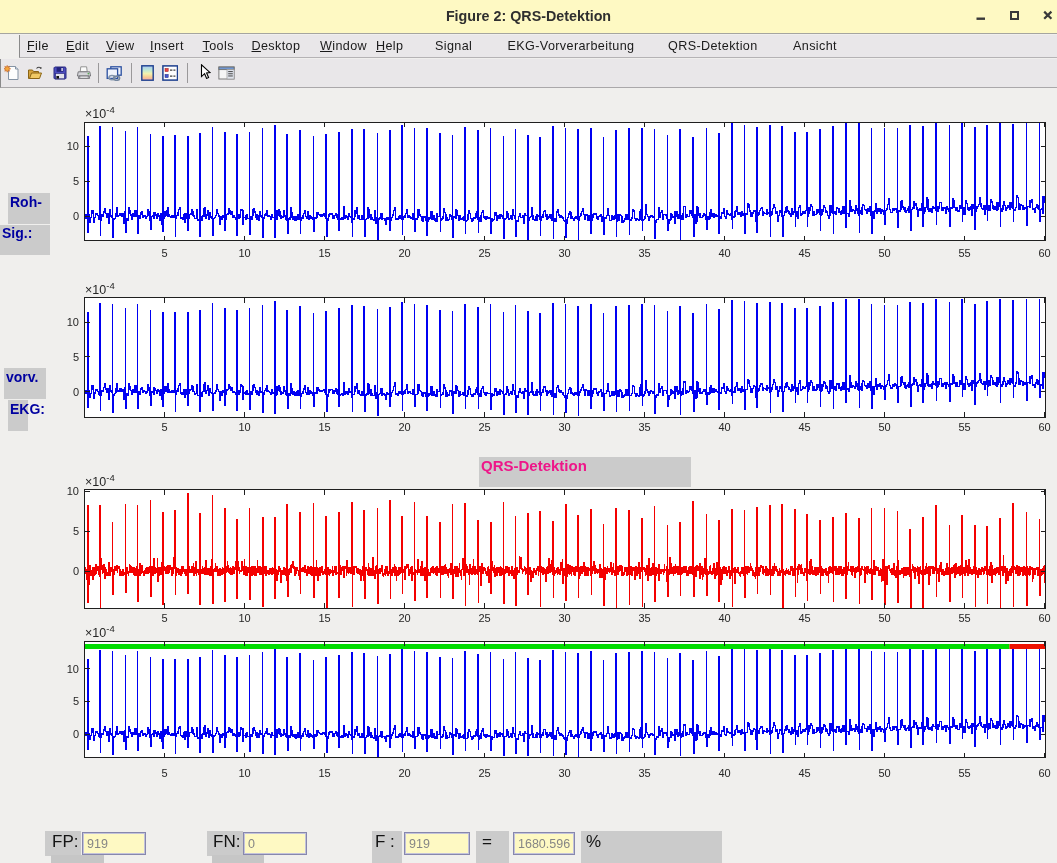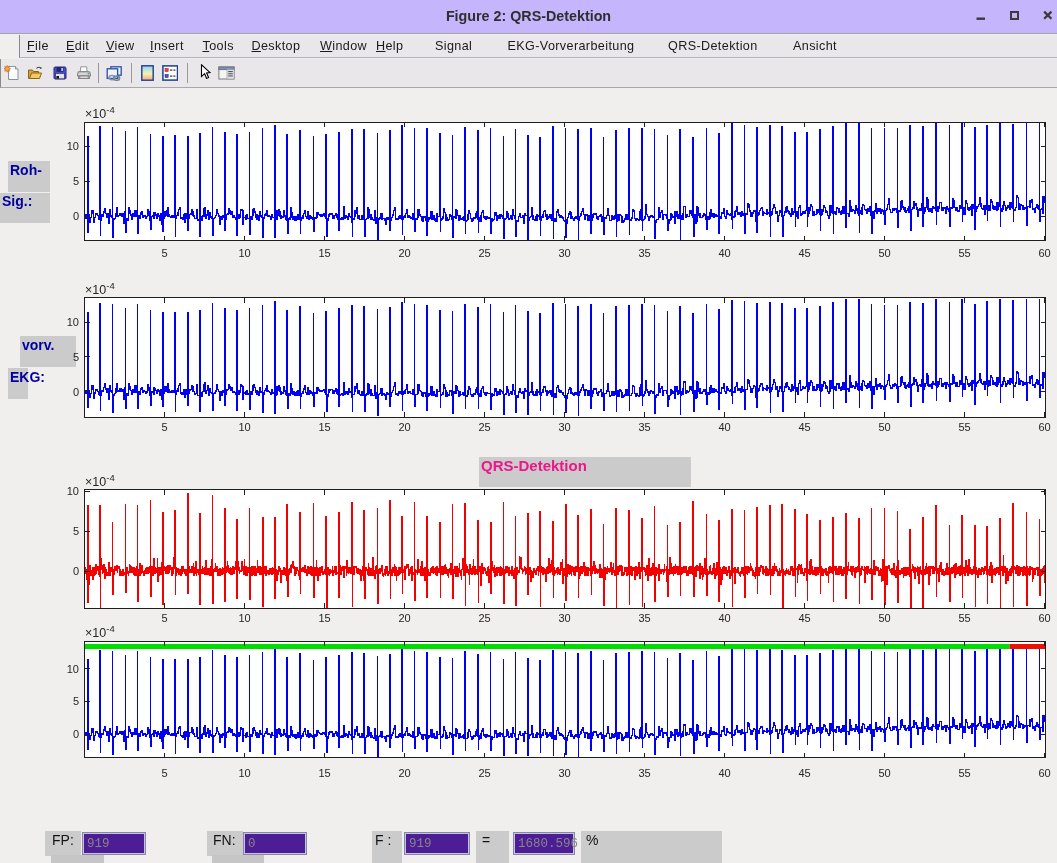--- a/index.html
+++ b/index.html
@@ -1,39 +1,39 @@
 <!DOCTYPE html>
 <html><head><meta charset="utf-8">
 <style>
 * { margin:0; padding:0; box-sizing:border-box; }
 html,body { width:1057px; height:863px; overflow:hidden; }
 body { position:relative; background:#f0efed; font-family:"Liberation Sans",sans-serif; }
-.titlebar { position:absolute; left:0; top:0; width:1057px; height:34px; background:#c4b5fd;
+.titlebar { position:absolute; left:0; top:0; width:1057px; height:34px; background:#fef9c3;
   border-bottom:1px solid #a5a5a0; }
 .title { position:absolute; top:8px; left:0; width:1057px; text-align:center;
   font-size:14.3px; font-weight:bold; color:#2f2f2f; }
 .menubar { position:absolute; left:0; top:35px; width:1057px; height:23px; background:#e9e7e9;
   border-bottom:1px solid #b5b3b5; border-left:1px solid #8a8a8a;margin-left:19px; }
 .mi { position:absolute; top:4px; font-size:12.6px; letter-spacing:0.38px; color:#1a1a1a; }
 .mn { text-decoration:underline; }
 .toolbar { position:absolute; left:0; top:59px; width:1057px; height:29px; background:#e9e7e9;
   border-bottom:1px solid #aaa8aa; border-left:1px solid #8a8a8a; }
 .ticon { position:absolute; }
 .tsep { position:absolute; top:4px; width:1px; height:20px; background:#9a989a; }
 .plot { position:absolute; left:0; }
 .tick { font-family:"Liberation Sans",sans-serif; font-size:11px; fill:#262626; }
 .exp { font-family:"Liberation Sans",sans-serif; font-size:12.5px; fill:#262626; }
 .lbox { position:absolute; background:#cbcbcb; color:#0000a0; font-weight:bold;
-  font-size:14px; padding:0.5px 0 0 2px; }
+  font-size:14px; padding:0.5px 0 0 2px;margin-top:32px; }
 .qrs-title { position:absolute; left:479px; top:457px; width:212px; height:30px; background:#cbcbcb;
   color:#ee1689; font-weight:bold; font-size:15px; padding:0 0 0 2px; }
 .gb { position:absolute; }
-.blab { position:absolute; font-size:14px; color:#141414; }
-.inp { position:absolute; background:#4c1d95; border:1px solid #8787ad;
-  box-shadow:inset 0 0 0 1px #c3c3da;font-family:Liberation Mono, monospace; }
+.blab { position:absolute; font-size:17px; color:#141414; }
+.inp { position:absolute; background:#fef9c3; border:1px solid #8787ad;
+  box-shadow:inset 0 0 0 1px #c3c3da; }
 .inp span { position:absolute; left:4px; top:3.5px; font-size:12.5px; color:#868686; }
 .winbtn { position:absolute; }
 </style></head>
 <body>
 <div class="titlebar">
   <div class="title">Figure 2: QRS-Detektion</div>
   <svg class="winbtn" style="left:974px;top:8px" width="82" height="14" viewBox="0 0 82 14">
     <rect x="2.5" y="9.5" width="8.5" height="2.4" fill="#3a3a3a"></rect>
     <rect x="37" y="4" width="7" height="7" fill="none" stroke="#3a3a3a" stroke-width="2"></rect>
     <path d="M70.2 3.6 L77.4 10.8 M77.4 3.6 L70.2 10.8" stroke="#3a3a3a" stroke-width="2.2"></path>
@@ -119,21 +119,21 @@
       <rect x="0.9" y="2" width="15.2" height="12" fill="#f5f5f5" stroke="#6f6f6f" stroke-width="0.9"></rect>
 <rect x="0.9" y="2" width="15.2" height="2.6" fill="#6f96d2" stroke="#6f6f6f" stroke-width="0.9"></rect>
 <rect x="9" y="4.6" width="7.1" height="9.4" fill="#dfe3ec" stroke="#9a9a9a" stroke-width="0.7"></rect>
 <rect x="10.2" y="6" width="4.6" height="1.1" fill="#555"></rect>
 <rect x="10.2" y="8.2" width="4.6" height="1.1" fill="#555"></rect>
 <rect x="10.2" y="10.4" width="4.6" height="1.1" fill="#555"></rect>
     </svg>
 </div>
 <div class="lbox" style="left:8px;top:161px;width:42px;height:31px">Roh-</div>
 <div class="lbox" style="left:0;top:192.5px;width:50px;height:30px">Sig.:</div>
-<div class="lbox" style="left:20px;top:336px;width:56px;height:31px">vorv.</div>
+<div class="lbox" style="left:4px;top:336px;width:42px;height:31px">vorv.</div>
 <div class="lbox" style="left:8px;top:368px;width:20px;height:31px">EKG:</div>
 <div class="qrs-title">QRS-Detektion</div>
 <svg class="plot" style="top:100px" width="1057" height="165" viewBox="0 100 1057 165">
 <rect x="84.5" y="122.0" width="961.0" height="118.5" fill="#ffffff"></rect>
 <path d="M84.5 215.7H85.3V214.8H86.1V218.0H86.9V216.6H87.5V136.5H87.9V232.3H88.3V219.2H88.9V215.1H89.7V222.0H90.5V217.8H91.3V213.8H92.1V210.3H92.9V211.8H93.7V222.5H94.5V217.5H95.3V214.7H96.1V213.9H96.9V214.5H97.7V215.8H98.5V219.0H99.3V219.8H100.0V127.1H100.4V235.4H100.8V219.9H101.4V215.1H102.2V216.1H103.0V215.5H103.8V211.9H104.6V208.3H105.4V213.5H106.2V217.3H107.0V216.8H107.8V213.5H108.6V223.6H109.4V210.0H110.2V216.2H111.0V215.2H111.8V217.3H112.3V128.1H112.7V237.2H113.1V218.9H113.7V219.6H114.5V218.4H115.3V216.8H116.1V213.5H116.9V208.1H117.7V216.3H118.5V215.6H119.3V213.8H120.1V213.5H120.9V215.7H121.7V216.0H122.5V214.0H123.3V223.6H124.1V215.5H124.9V212.0H125.2V132.0H125.6V232.8H126.0V219.7H126.6V218.3H127.4V219.9H128.2V213.4H129.0V207.7H129.8V210.8H130.6V215.1H131.4V218.9H132.2V214.3H133.0V214.0H133.8V216.5H134.6V210.4H135.4V216.5H136.2V210.6H137.0V210.5H137.4V128.0H137.7V233.4H138.2V218.8H138.8V215.9H139.6V218.7H140.4V213.0H141.2V214.2H142.0V212.1H142.8V217.1H143.6V215.3H144.4V215.9H145.2V216.2H146.0V218.2H146.8V216.8H147.6V209.6H148.4V215.1H149.2V211.7H150.0V220.0H150.2V134.3H150.5V229.7H151.0V219.9H151.6V216.6H152.4V216.0H153.2V218.4H154.0V212.5H154.8V212.7H155.6V215.1H156.4V218.4H157.2V216.2H158.0V213.8H158.8V215.5H159.6V220.3H160.4V213.7H161.2V218.4H162.0V224.1H162.7V136.5H163.1V231.4H163.5V218.3H164.1V216.1H164.9V211.4H165.7V215.7H166.5V210.9H167.3V207.9H168.1V216.6H168.9V214.4H169.7V216.6H170.5V217.3H171.3V215.9H172.1V215.5H172.9V217.3H173.7V215.4H174.5V217.2H174.9V136.0H175.2V236.2H175.7V218.7H176.3V215.5H177.1V215.8H177.9V213.0H178.7V209.6H179.5V208.0H180.3V217.9H181.1V217.3H181.9V218.5H182.7V219.1H183.5V214.6H184.3V222.1H185.1V214.0H185.9V218.5H186.7V216.8H187.6V136.2H187.9V229.9H188.4V218.0H189.0V218.2H189.8V214.6H190.6V214.1H191.4V209.7H192.2V211.4H193.0V215.5H193.8V215.9H194.6V218.6H195.4V218.4H196.2V209.2H197.0V212.0H197.8V220.2H198.6V220.1H199.4V216.5H199.7V134.1H200.1V235.9H200.5V220.4H201.1V220.5H201.9V216.7H202.7V215.9H203.5V208.9H204.3V207.5H205.1V216.0H205.9V218.1H206.7V215.0H207.5V210.4H208.3V219.8H209.1V215.2H209.9V212.7H210.7V216.9H211.5V218.3H212.4V127.4H212.7V235.1H213.2V219.6H213.8V218.2H214.6V217.4H215.4V215.6H216.2V209.2H217.0V211.7H217.8V213.6H218.6V216.0H219.4V224.6H220.2V217.3H221.0V216.4H221.8V219.6H222.6V215.2H223.4V217.2H224.2V219.3H224.5V132.3H224.9V229.9H225.3V219.3H225.9V218.7H226.7V214.6H227.5V214.0H228.3V208.7H229.1V210.8H229.9V213.2H230.7V214.7H231.5V211.8H232.3V217.0H233.1V216.1H233.9V216.1H234.7V217.2H235.5V219.0H236.3V217.2H236.7V134.2H237.1V235.0H237.5V218.7H238.1V214.6H238.9V218.6H239.7V217.1H240.5V209.5H241.3V209.8H242.1V210.8H242.9V224.3H243.7V217.4H244.5V217.6H245.3V219.2H246.1V215.8H246.9V214.8H247.7V218.6H248.5V218.5H249.3V132.4H249.7V234.4H250.1V219.9H250.7V216.5H251.5V219.0H252.3V214.9H253.1V209.8H253.9V209.1H254.7V212.1H255.5V217.1H256.3V215.0H257.1V219.4H257.9V216.0H258.7V220.0H259.5V212.0H260.3V216.8H261.1V216.0H261.9V216.9H262.5V129.1H262.8V237.2H263.3V218.8H263.9V217.6H264.7V215.1H265.5V213.6H266.3V210.4H267.1V215.4H267.9V216.2H268.7V216.0H269.5V216.8H270.3V219.3H271.1V217.4H271.9V214.6H272.7V217.6H273.5V217.4H274.3V214.3H274.7V125.5H275.1V237.7H275.5V219.7H276.1V219.1H276.9V210.9H277.7V215.1H278.5V210.1H279.3V211.6H280.1V216.0H280.9V218.8H281.7V217.1H282.5V217.6H283.3V211.0H284.1V215.5H284.9V216.1H285.7V219.0H286.5V220.0H287.1V134.4H287.4V233.2H287.9V220.0H288.5V218.2H289.3V219.6H290.1V217.8H290.9V207.7H291.7V212.7H292.5V218.9H293.3V216.5H294.1V216.7H294.9V219.9H295.7V220.1H296.5V216.4H297.3V214.7H298.1V219.4H298.9V217.7H299.7V217.7H300.0V130.6H300.3V233.3H300.8V220.8H301.4V217.7H302.2V216.1H303.0V218.2H303.8V213.5H304.6V210.2H305.4V216.7H306.2V218.7H307.0V216.7H307.8V211.9H308.6V219.3H309.4V215.2H310.2V216.7H311.0V218.1H311.8V217.3H312.6V219.5H313.3V137.1H313.6V231.2H314.1V219.9H314.7V217.2H315.5V218.2H316.3V217.7H317.1V212.3H317.9V213.5H318.7V214.5H319.5V215.6H320.3V215.1H321.1V216.0H321.9V216.0H322.7V214.9H323.5V214.1H324.3V216.6H325.1V216.5H325.9V218.8H326.1V134.9H326.4V235.9H326.9V219.0H327.5V220.5H328.3V216.7H329.1V214.5H329.9V214.0H330.7V213.7H331.5V213.9H332.3V217.7H333.1V218.3H333.9V215.3H334.7V215.6H335.5V213.5H336.3V214.2H337.1V217.6H337.9V219.0H338.7V132.6H339.0V230.6H339.5V219.5H340.1V219.1H340.9V219.4H341.7V217.7H342.5V219.7H343.3V206.7H344.1V218.7H344.9V218.2H345.7V215.8H346.5V217.6H347.3V219.3H348.1V216.3H348.9V213.5H349.7V216.4H350.5V217.1H351.3V221.9H352.0V129.3H352.3V236.2H352.8V218.9H353.4V219.4H354.2V216.1H355.0V210.9H355.8V213.0H356.6V207.7H357.4V217.9H358.2V216.8H359.0V215.3H359.8V219.3H360.6V219.8H361.4V216.1H362.2V219.8H363.0V216.8H363.8V217.4H364.1V129.7H364.5V236.3H364.9V220.7H365.5V219.5H366.3V218.2H367.1V218.8H367.9V207.7H368.7V209.4H369.5V217.7H370.3V214.4H371.1V219.8H371.9V217.7H372.7V219.8H373.5V220.3H374.3V210.4H375.1V220.0H375.9V223.3H376.7V217.5H377.3V133.4H377.7V239.6H378.1V220.0H378.7V218.9H379.5V218.1H380.3V214.9H381.1V213.5H381.9V219.7H382.7V218.5H383.5V218.6H384.3V218.7H385.1V220.3H385.9V224.3H386.7V217.5H387.5V219.0H388.3V217.7H389.1V218.6H389.8V130.9H390.1V230.6H390.6V220.7H391.2V217.3H392.0V217.2H392.8V214.9H393.6V210.7H394.4V207.5H395.2V218.9H396.0V219.2H396.8V218.6H397.6V219.8H398.4V216.5H399.2V218.2H400.0V215.8H400.8V218.3H401.6V219.1H402.0V126.0H402.4V234.7H402.8V219.1H403.4V216.4H404.2V217.8H405.0V215.2H405.8V213.6H406.6V209.5H407.4V217.6H408.2V217.1H409.0V215.9H409.8V216.6H410.6V218.1H411.4V218.0H412.2V219.2H413.0V213.9H413.8V216.3H414.3V128.4H414.6V231.0H415.1V221.1H415.7V218.8H416.5V218.9H417.3V217.8H418.1V209.2H418.9V213.6H419.7V214.9H420.5V216.2H421.3V220.4H422.1V216.9H422.9V221.3H423.7V217.8H424.5V216.8H425.3V218.9H426.1V220.7H426.7V129.1H427.1V235.0H427.5V221.1H428.1V217.7H428.9V219.5H429.7V218.5H430.5V211.5H431.3V211.4H432.1V219.7H432.9V219.0H433.7V216.1H434.5V220.2H435.3V218.8H436.1V220.9H436.9V213.8H437.7V216.3H438.5V216.2H439.3V212.9H439.9V134.1H440.2V231.8H440.7V219.9H441.3V219.1H442.1V218.8H442.9V216.8H443.7V208.6H444.5V212.5H445.3V215.0H446.1V220.6H446.9V217.3H447.7V220.0H448.5V219.5H449.3V214.8H450.1V215.3H450.9V216.1H451.7V219.8H452.2V135.4H452.5V237.6H453.0V221.1H453.6V216.3H454.4V217.5H455.2V218.0H456.0V209.9H456.8V210.9H457.6V215.2H458.4V220.8H459.2V219.4H460.0V216.1H460.8V218.9H461.6V219.1H462.4V217.6H463.2V220.2H464.0V217.1H464.8V217.2H465.0V127.7H465.3V233.0H465.8V221.0H466.4V220.5H467.2V219.4H468.0V214.8H468.8V210.8H469.6V213.4H470.4V218.8H471.2V219.0H472.0V221.3H472.8V220.5H473.6V217.8H474.4V218.7H475.2V214.0H476.0V217.0H476.8V211.7H477.6V218.9H477.9V130.7H478.2V232.5H478.7V221.4H479.3V218.0H480.1V221.1H480.9V215.6H481.7V212.7H482.5V210.7H483.3V216.8H484.1V216.9H484.9V218.5H485.7V219.5H486.5V217.0H487.3V217.7H488.1V218.2H488.9V217.7H489.7V218.3H490.5V128.6H490.8V233.7H491.3V221.3H491.9V218.7H492.7V220.0H493.5V219.7H494.3V215.7H495.1V212.6H495.9V215.3H496.7V220.0H497.5V216.1H498.3V215.8H499.1V218.5H499.9V214.3H500.7V215.1H501.5V215.9H502.3V216.2H503.1V218.0H503.2V136.2H503.6V238.7H504.0V221.1H504.6V218.9H505.4V218.4H506.2V217.1H507.0V211.2H507.8V213.8H508.6V219.5H509.4V218.3H510.2V215.9H511.0V218.0H511.8V219.3H512.6V209.6H513.4V215.2H514.2V218.4H515.0V216.2H515.4V129.5H515.7V236.7H516.2V221.7H516.8V220.6H517.6V221.6H518.4V216.4H519.2V214.7H520.0V213.5H520.8V217.3H521.6V217.8H522.4V215.9H523.2V217.6H524.0V223.3H524.8V213.5H525.6V215.7H526.4V215.3H527.2V219.9H527.6V135.2H527.9V239.1H528.4V220.3H529.0V217.4H529.8V217.2H530.6V216.6H531.4V207.5H532.2V215.9H533.0V219.3H533.8V219.6H534.6V220.0H535.4V216.4H536.2V219.9H537.0V214.5H537.8V216.7H538.6V216.0H539.4V219.3H539.9V137.3H540.2V235.2H540.7V220.0H541.3V216.9H542.1V217.2H542.9V214.6H543.7V211.4H544.5V210.9H545.3V216.2H546.1V214.8H546.9V219.7H547.7V218.3H548.5V216.3H549.3V217.2H550.1V215.0H550.9V218.6H551.7V220.7H552.5V218.3H552.8V126.8H553.2V238.7H553.6V221.4H554.2V218.3H555.0V219.3H555.8V221.8H556.6V211.9H557.4V209.7H558.2V214.4H559.0V215.4H559.8V217.1H560.6V215.5H561.4V216.9H562.2V217.4H563.0V218.7H563.8V220.3H564.6V221.7H565.5V128.6H565.8V237.5H566.3V220.1H566.9V223.2H567.7V217.8H568.5V214.1H569.3V212.1H570.1V212.7H570.9V218.2H571.7V216.8H572.5V218.5H573.3V220.2H574.1V218.4H574.9V217.3H575.7V217.1H576.5V218.4H577.3V219.8H578.0V130.0H578.3V239.6H578.8V219.9H579.4V216.5H580.2V215.2H581.0V213.8H581.8V211.8H582.6V209.0H583.4V214.6H584.2V219.5H585.0V216.7H585.8V214.4H586.6V214.9H587.4V220.2H588.2V215.5H589.0V216.3H589.8V220.3H590.6V217.9H590.8V128.2H591.1V233.5H591.6V220.6H592.2V217.5H593.0V215.0H593.8V213.5H594.6V214.3H595.4V213.6H596.2V216.7H597.0V217.9H597.8V219.6H598.6V216.4H599.4V215.8H600.2V215.9H601.0V214.4H601.8V221.1H602.6V217.0H603.4V137.4H603.8V234.7H604.2V219.4H604.8V218.1H605.6V218.0H606.4V215.5H607.2V208.6H608.0V211.6H608.8V215.8H609.6V220.6H610.4V220.2H611.2V215.7H612.0V219.8H612.8V216.2H613.6V219.7H614.4V216.0H615.2V218.7H615.9V130.7H616.3V236.4H616.7V221.3H617.3V220.2H618.1V214.7H618.9V220.6H619.7V214.5H620.5V215.6H621.3V217.1H622.1V222.4H622.9V220.3H623.7V221.0H624.5V218.7H625.3V219.4H626.1V214.4H626.9V218.1H627.7V219.6H628.5V217.9H629.0V129.1H629.4V234.6H629.8V219.9H630.4V220.4H631.2V217.8H632.0V217.9H632.8V210.0H633.6V211.1H634.4V218.2H635.2V218.7H636.0V220.5H636.8V218.6H637.6V219.7H638.4V220.6H639.2V211.6H640.0V219.6H640.8V209.4H641.6V220.4H642.0V128.4H642.3V229.9H642.8V220.8H643.4V219.6H644.2V218.4H645.0V216.3H645.8V204.8H646.6V214.4H647.4V216.8H648.2V219.9H649.0V216.2H649.8V217.6H650.6V215.6H651.4V216.0H652.2V217.6H653.0V216.7H653.8V216.4H654.4V129.3H654.7V238.1H655.2V220.6H655.8V222.1H656.6V219.2H657.4V219.8H658.2V207.8H659.0V212.4H659.8V217.2H660.6V212.7H661.4V210.6H662.2V219.5H663.0V217.6H663.8V214.8H664.6V214.7H665.4V215.1H666.2V217.9H667.0V214.6H667.2V135.5H667.5V230.6H668.0V220.0H668.6V223.5H669.4V219.9H670.2V219.3H671.0V213.8H671.8V214.8H672.6V217.8H673.4V216.5H674.2V223.1H675.0V211.3H675.8V215.9H676.6V211.3H677.4V218.4H678.2V217.9H679.0V214.8H679.9V130.1H680.3V239.3H680.7V219.4H681.3V215.7H682.1V218.9H682.9V213.5H683.7V206.4H684.5V206.5H685.3V217.4H686.1V214.7H686.9V215.1H687.7V216.6H688.5V216.2H689.3V213.8H690.1V210.8H690.9V213.6H691.7V215.2H692.5V217.4H693.1V137.5H693.5V236.5H693.9V217.5H694.5V214.7H695.3V223.1H696.1V221.8H696.9V206.4H697.7V207.5H698.5V215.7H699.3V213.4H700.1V217.5H700.9V217.4H701.7V217.4H702.5V216.1H703.3V214.1H704.1V214.2H704.9V215.6H705.7V219.2H706.2V128.4H706.5V229.2H707.0V218.4H707.6V216.9H708.4V219.2H709.2V217.9H710.0V212.5H710.8V209.7H711.6V216.4H712.4V213.6H713.2V216.9H714.0V213.4H714.8V215.9H715.6V214.3H716.4V216.0H717.2V216.7H718.0V216.3H718.6V133.3H719.0V233.8H719.4V217.0H720.0V217.0H720.8V218.0H721.6V212.4H722.4V213.0H723.2V208.3H724.0V212.7H724.8V216.4H725.6V218.0H726.4V210.6H727.2V213.4H728.0V214.5H728.8V214.7H729.6V215.5H730.4V214.1H731.2V219.6H731.9V123.8H732.3V228.1H732.7V216.3H733.3V217.0H734.1V216.7H734.9V212.1H735.7V211.1H736.5V206.6H737.3V212.9H738.1V214.7H738.9V213.5H739.7V212.8H740.5V216.7H741.3V211.5H742.1V215.6H742.9V215.1H743.7V214.1H744.2V125.6H744.5V233.8H745.0V217.8H745.6V214.1H746.4V214.1H747.2V207.5H748.0V204.0H748.8V204.9H749.6V210.9H750.4V216.5H751.2V216.8H752.0V212.8H752.8V213.3H753.6V210.5H754.4V210.9H755.2V215.0H756.0V221.8H756.8V127.4H757.1V232.1H757.6V215.8H758.2V214.8H759.0V212.6H759.8V210.4H760.6V208.5H761.4V207.8H762.2V211.9H763.0V215.1H763.8V212.9H764.6V213.3H765.4V213.6H766.2V214.5H767.0V209.9H767.8V213.3H768.6V212.5H769.4V216.7H769.8V126.1H770.2V236.7H770.6V215.5H771.2V214.0H772.0V212.0H772.8V208.8H773.6V204.4H774.4V207.2H775.2V213.4H776.0V212.1H776.8V211.5H777.6V220.9H778.4V215.6H779.2V210.9H780.0V212.5H780.8V211.5H781.6V216.2H782.1V126.7H782.5V235.9H782.9V216.6H783.5V215.7H784.3V211.4H785.1V212.0H785.9V208.1H786.7V207.0H787.5V211.0H788.3V211.6H789.1V213.8H789.9V214.0H790.7V215.9H791.5V209.0H792.3V214.8H793.1V212.7H793.9V211.6H794.8V132.4H795.2V226.7H795.6V216.2H796.2V212.1H797.0V214.0H797.8V218.7H798.6V207.8H799.4V205.2H800.2V214.4H801.0V215.3H801.8V214.0H802.6V211.3H803.4V213.2H804.2V212.9H805.0V211.7H805.8V210.8H806.6V210.5H806.9V132.6H807.3V226.6H807.7V216.2H808.3V213.6H809.1V207.4H809.9V210.0H810.7V204.6H811.5V206.6H812.3V213.1H813.1V215.0H813.9V211.2H814.7V214.6H815.5V214.4H816.3V213.5H817.1V209.3H817.9V212.0H818.7V211.0H819.5V214.6H819.9V130.1H820.2V230.7H820.7V215.6H821.3V214.7H822.1V209.5H822.9V211.2H823.7V205.8H824.5V207.3H825.3V210.2H826.1V212.7H826.9V211.4H827.7V215.7H828.5V218.0H829.3V215.8H830.1V205.3H830.9V209.5H831.7V212.4H832.5V213.1H832.9V126.6H833.3V233.3H833.7V213.2H834.3V213.6H835.1V211.6H835.9V214.4H836.7V207.8H837.5V208.7H838.3V208.2H839.1V212.7H839.9V211.8H840.7V214.4H841.5V210.6H842.3V213.3H843.1V206.7H843.9V208.8H844.7V213.5H845.5V215.8H845.7V123.2H846.1V227.2H846.5V213.3H847.1V213.6H847.9V213.5H848.7V216.3H849.5V200.3H850.3V206.6H851.1V211.7H851.9V210.5H852.7V210.0H853.5V210.8H854.3V213.0H855.1V210.8H855.9V206.1H856.7V208.3H857.5V213.4H858.3V214.9H859.0V123.2H859.3V232.4H859.8V213.8H860.4V210.8H861.2V214.4H862.0V207.7H862.8V205.0H863.6V205.8H864.4V209.8H865.2V210.5H866.0V209.9H866.8V213.0H867.6V208.2H868.4V211.3H869.2V211.1H870.0V206.5H870.8V215.1H871.4V128.2H871.8V233.3H872.2V214.4H872.8V211.5H873.6V218.6H874.4V211.0H875.2V207.3H876.0V203.5H876.8V213.5H877.6V209.0H878.4V211.0H879.2V210.8H880.0V208.5H880.8V212.9H881.6V210.0H882.4V210.9H883.2V212.5H884.0V214.1H884.4V128.9H884.8V223.9H885.2V212.3H885.8V210.5H886.6V208.9H887.4V204.8H888.2V202.4H889.0V198.7H889.8V209.6H890.6V212.3H891.4V212.6H892.2V208.7H893.0V210.4H893.8V210.7H894.6V208.2H895.4V209.3H896.2V212.5H897.0V208.6H897.2V128.9H897.6V227.0H898.0V213.2H898.6V211.1H899.4V210.9H900.2V209.3H901.0V201.6H901.8V201.0H902.6V207.0H903.4V209.0H904.2V207.5H905.0V211.4H905.8V212.4H906.6V210.3H907.4V208.8H908.2V212.0H909.0V206.9H909.8V210.8H910.1V125.9H910.4V230.7H910.9V212.3H911.5V209.4H912.3V207.7H913.1V208.5H913.9V202.0H914.7V205.3H915.5V204.1H916.3V207.2H917.1V209.6H917.9V215.9H918.7V210.2H919.5V209.1H920.3V210.3H921.1V209.4H921.9V203.6H922.7V127.1H923.1V226.8H923.5V213.4H924.1V211.2H924.9V207.8H925.7V207.7H926.5V198.1H927.3V200.0H928.1V209.6H928.9V211.3H929.7V209.0H930.5V211.1H931.3V212.5H932.1V208.3H932.9V206.4H933.7V208.1H934.5V208.3H935.3V210.1H935.9V123.2H936.2V224.8H936.7V211.6H937.3V211.0H938.1V206.3H938.9V208.3H939.7V202.6H940.5V202.6H941.3V208.3H942.1V210.6H942.9V207.7H943.7V208.5H944.5V207.5H945.3V212.9H946.1V207.5H946.9V206.8H947.7V208.9H948.5V211.2H949.2V126.0H949.5V226.4H950.0V212.2H950.6V207.7H951.4V208.6H952.2V207.7H953.0V198.6H953.8V200.8H954.6V207.3H955.4V210.4H956.2V207.5H957.0V210.1H957.8V210.9H958.6V211.1H959.4V205.3H960.2V208.6H961.0V208.5H961.9V123.2H962.2V221.0H962.7V211.7H963.3V208.1H964.1V214.3H964.9V208.0H965.7V200.5H966.5V203.6H967.3V209.0H968.1V207.8H968.9V210.3H969.7V209.4H970.5V207.0H971.3V215.3H972.1V204.7H972.9V208.1H973.7V207.6H974.5V209.2H974.8V127.8H975.1V229.3H975.6V210.9H976.2V207.0H977.0V208.1H977.8V206.4H978.6V204.6H979.4V197.6H980.2V206.8H981.0V203.7H981.8V208.2H982.6V209.0H983.4V205.8H984.2V205.9H985.0V214.1H985.8V205.8H986.6V209.1H986.9V125.5H987.3V220.2H987.7V210.8H988.3V208.2H989.1V205.2H989.9V210.3H990.7V199.8H991.5V201.9H992.3V205.4H993.1V208.6H993.9V209.0H994.7V206.9H995.5V209.5H996.3V210.5H997.1V202.4H997.9V209.3H998.7V206.8H999.5V205.6H999.9V123.2H1000.3V226.8H1000.7V210.0H1001.3V211.2H1002.1V209.1H1002.9V205.9H1003.7V201.9H1004.5V205.8H1005.3V210.4H1006.1V207.8H1006.9V208.5H1007.7V205.4H1008.5V207.8H1009.3V209.1H1010.1V202.8H1010.9V207.0H1011.7V205.1H1012.5V208.2H1012.8V124.4H1013.2V221.7H1013.6V209.6H1014.2V210.3H1015.0V209.8H1015.8V207.4H1016.6V196.0H1017.4V197.3H1018.2V203.3H1019.0V208.9H1019.8V209.1H1020.6V204.6H1021.4V205.8H1022.2V209.6H1023.0V205.9H1023.8V209.1H1024.6V207.4H1025.4V208.3H1026.2V123.2H1026.5V225.4H1027.0V211.0H1027.6V206.7H1028.4V206.7H1029.2V207.6H1030.0V200.9H1030.8V202.5H1031.6V199.6H1032.4V209.7H1033.2V209.1H1034.0V208.6H1034.8V212.1H1035.6V207.6H1036.4V204.2H1037.2V208.3H1038.0V205.5H1038.8V209.0H1039.3V123.2H1039.7V221.7H1040.1V210.0H1040.7V209.4H1041.5V208.9H1042.3V212.9H1043.1V196.6H1043.9V197.9H1044.7V202.7" fill="none" stroke="#0000f2" stroke-width="1.3" shape-rendering="crispEdges"></path>
 <rect x="84.5" y="122.0" width="961.0" height="118.5" fill="none" stroke="#1f1f1f" stroke-width="1" shape-rendering="crispEdges"></rect>
 <path d="M164.5,240.5v-5.0 M164.5,122.0v5.0 M244.5,240.5v-5.0 M244.5,122.0v5.0 M324.5,240.5v-5.0 M324.5,122.0v5.0 M404.5,240.5v-5.0 M404.5,122.0v5.0 M484.5,240.5v-5.0 M484.5,122.0v5.0 M564.5,240.5v-5.0 M564.5,122.0v5.0 M644.5,240.5v-5.0 M644.5,122.0v5.0 M724.5,240.5v-5.0 M724.5,122.0v5.0 M804.5,240.5v-5.0 M804.5,122.0v5.0 M884.5,240.5v-5.0 M884.5,122.0v5.0 M964.5,240.5v-5.0 M964.5,122.0v5.0 M1044.5,240.5v-5.0 M1044.5,122.0v5.0 M84.5,216.0h5.0 M1045.5,216.0h-5.0 M84.5,181.0h5.0 M1045.5,181.0h-5.0 M84.5,146.0h5.0 M1045.5,146.0h-5.0" stroke="#1f1f1f" stroke-width="1" fill="none" shape-rendering="crispEdges"></path>
 <text x="164.5" y="256.5" class="tick" text-anchor="middle">5</text>
 <text x="244.5" y="256.5" class="tick" text-anchor="middle">10</text>
 <text x="324.5" y="256.5" class="tick" text-anchor="middle">15</text>

